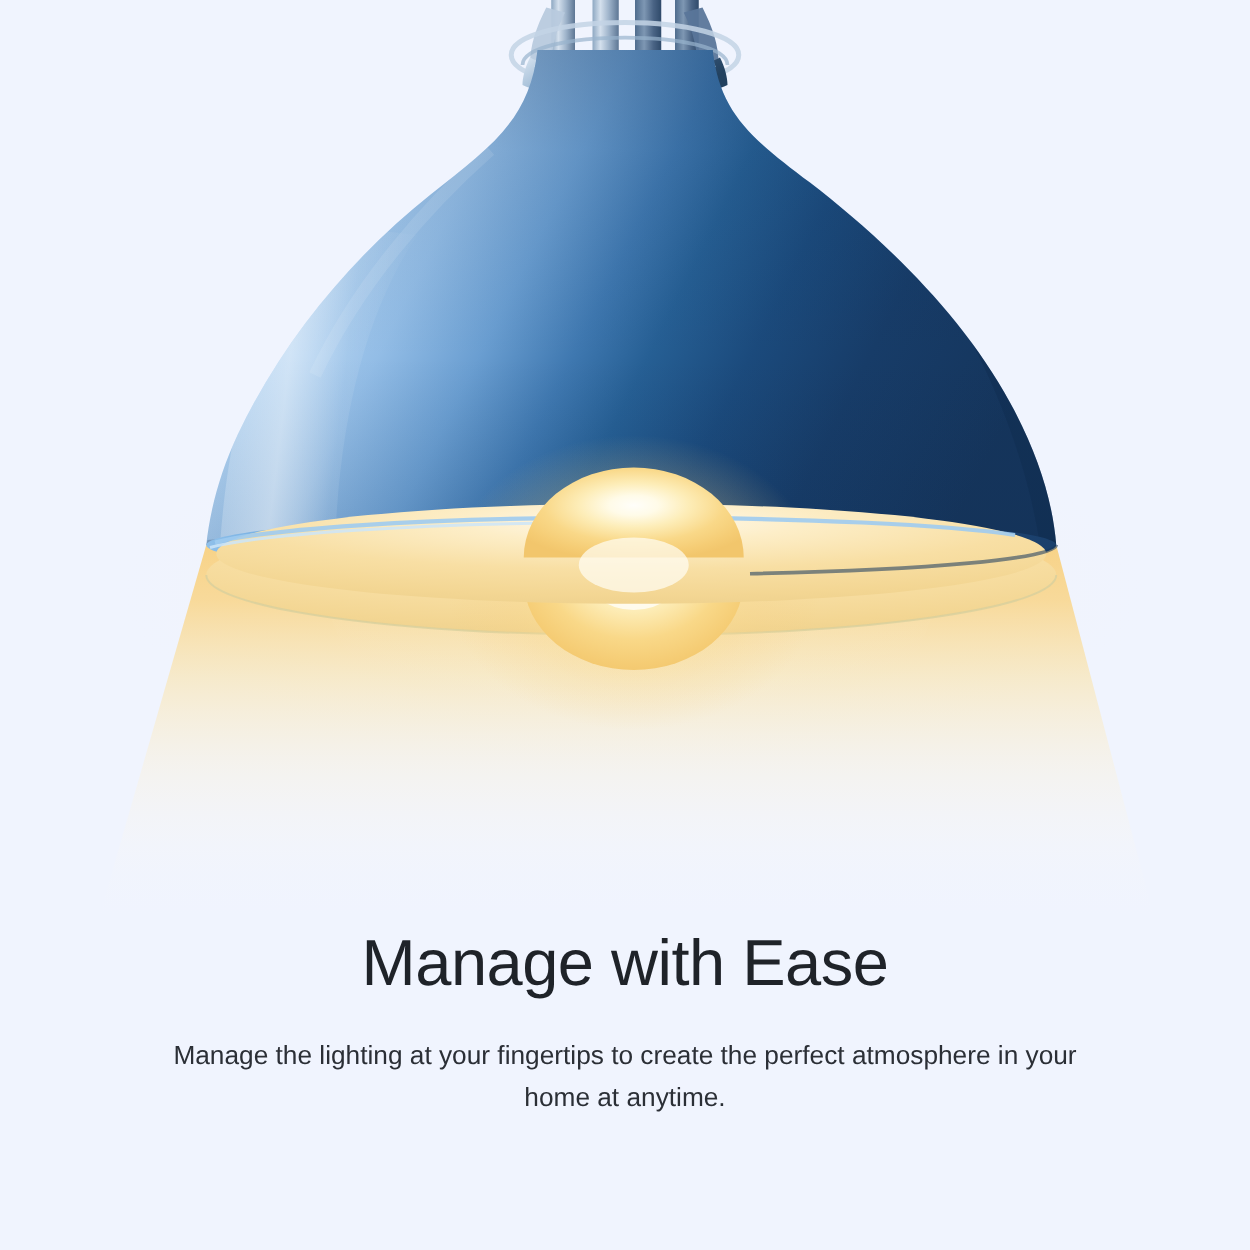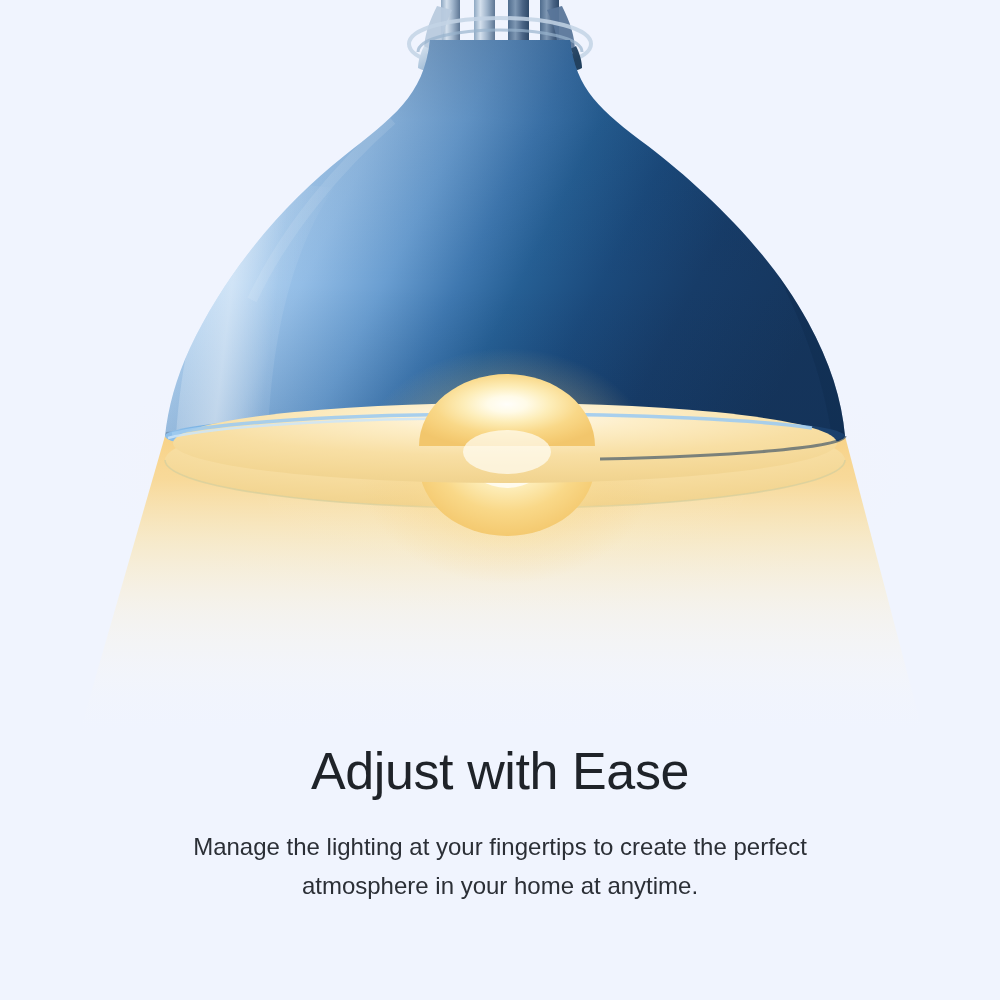--- a/index.html
+++ b/index.html
@@ -43,21 +43,21 @@
     margin: 0;
     font-size: 52px;
     font-weight: 400;
     letter-spacing: -0.4px;
     color: #1f2329;
     line-height: 1.12;
   }
   #subheadline {
     margin: 28px auto 0;
     width: 740px;
-    font-size: 24px;
+    font-size: 21px;
     font-weight: 400;
     color: #2b2f36;
     line-height: 1.62;
   }
 </style>
 </head>
 <body style="background: rgb(240, 244, 254);">
 
 <div id="stage" style="background: rgb(240, 244, 254);">
 
@@ -296,17 +296,17 @@
 
       <g>
         <path d="M 419 446 A 88 72 0 0 1 595 446 Z" fill="url(#gBulb)"></path>
         <ellipse cx="507" cy="452" rx="44" ry="22" fill="#fffdf5" opacity="0.7"></ellipse>
       </g>
 
     </svg>
   </div>
 
   <div id="caption">
-    <h2 id="headline" style="color: rgb(31, 35, 41);">Adjust with Ease</h2>
+    <h2 id="headline" style="color: rgb(31, 35, 41);">Manage with Ease</h2>
     <p id="subheadline" style="color: rgb(43, 47, 54);">Manage the lighting at your fingertips to create the perfect atmosphere in your home at anytime.</p>
   </div>
 
 </div>
 
 </body></html>

